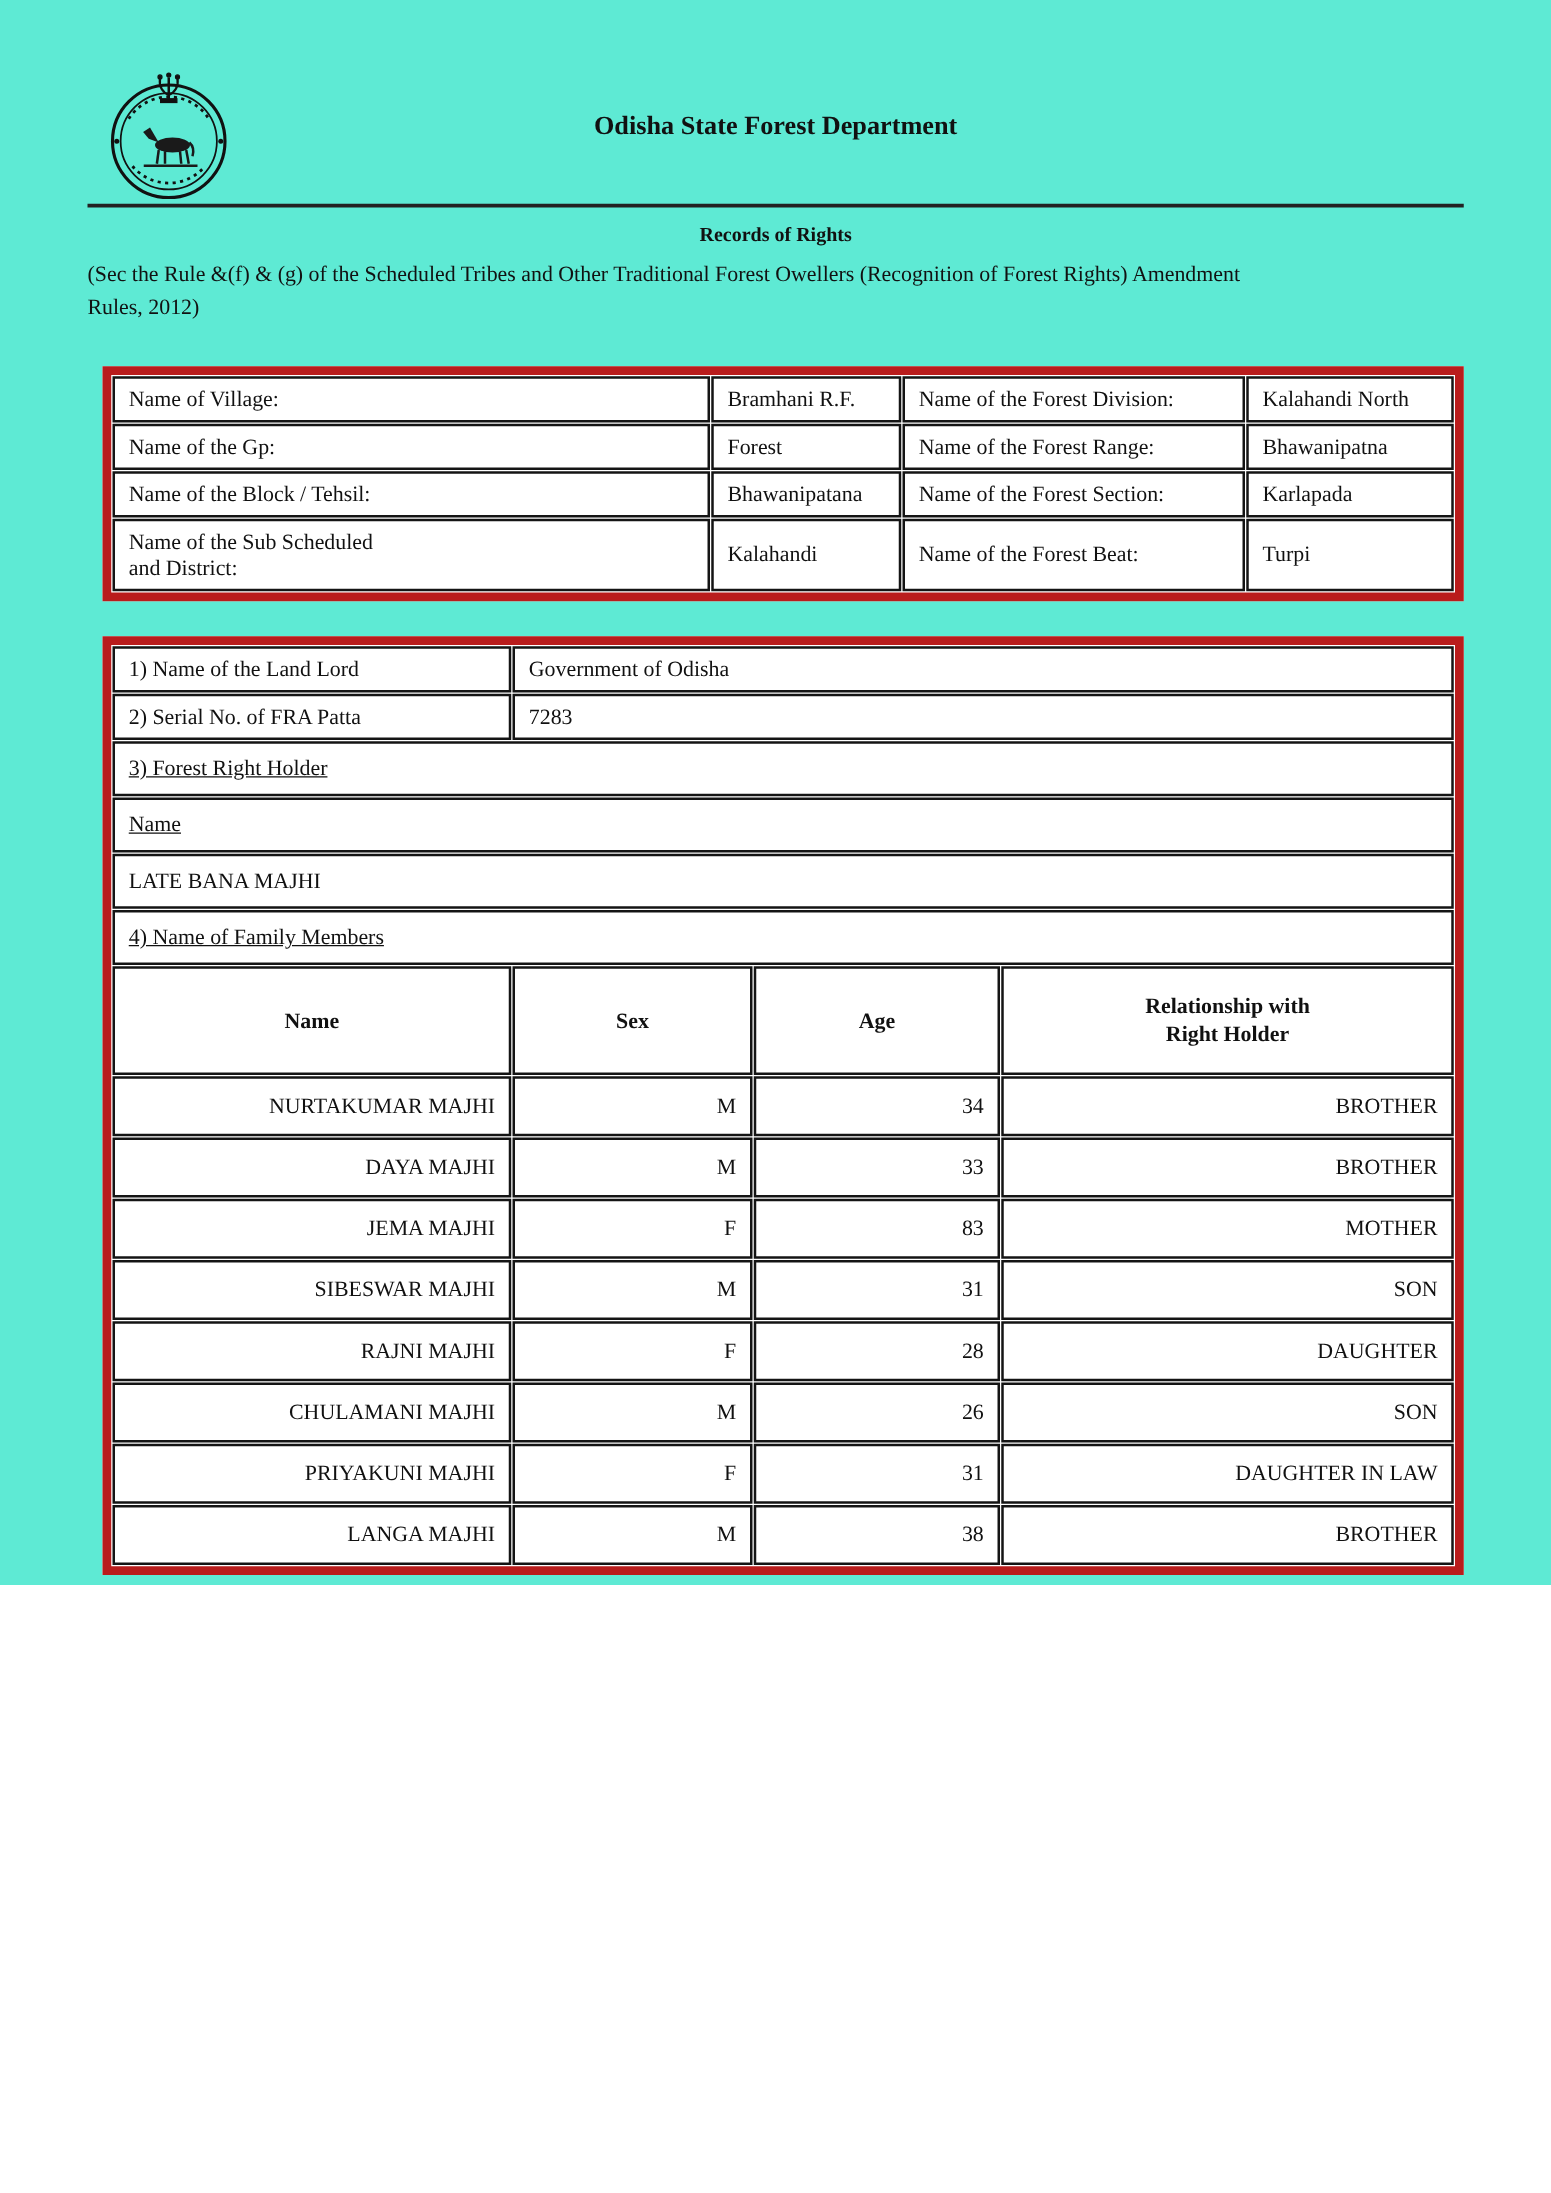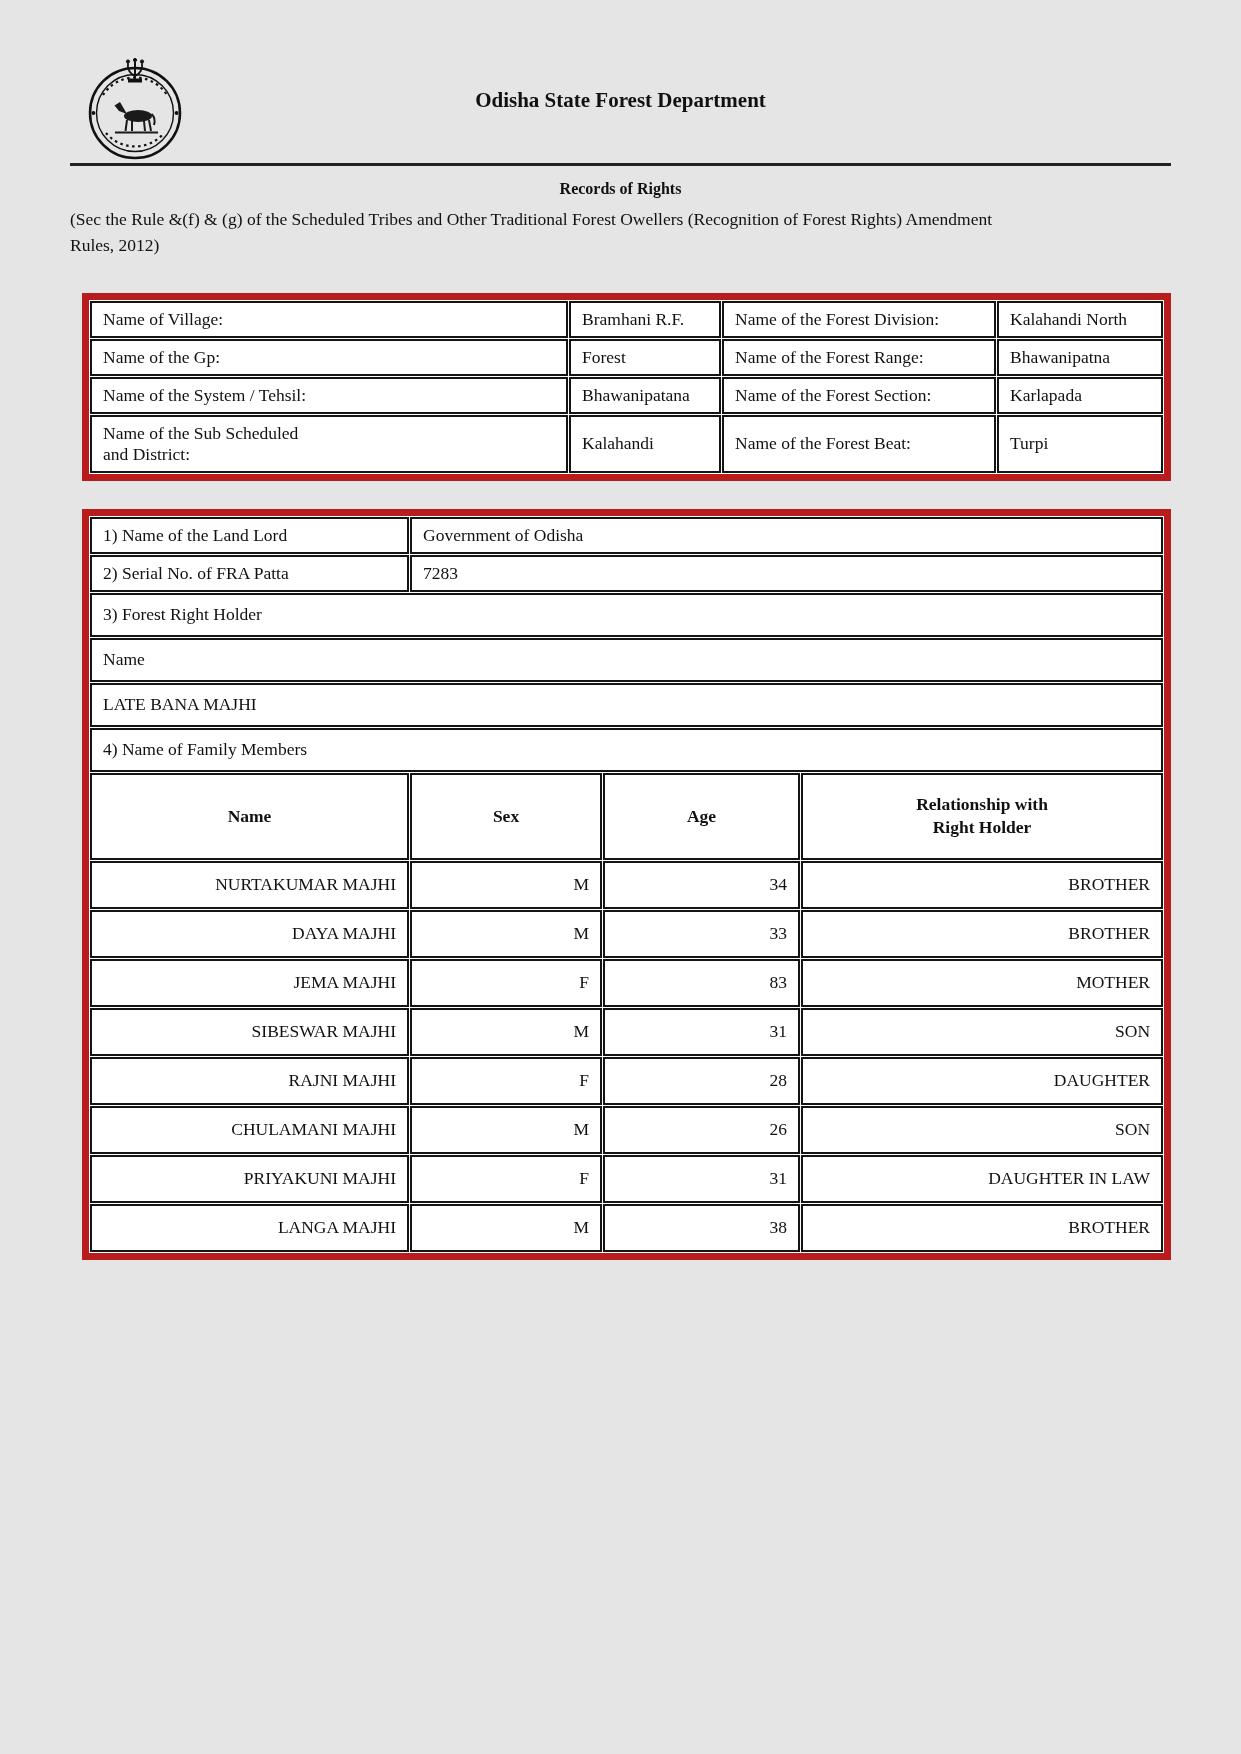--- a/index.html
+++ b/index.html
@@ -1,23 +1,23 @@
 <!DOCTYPE html>
 <html><head>
 <meta charset="utf-8">
 <style>
   * { box-sizing: border-box; }
   html,body { margin:0; padding:0; background:#fff; }
 
   .page {
     position: relative;
     width: 1241px;
-    height: 1754px;
+    height: 1268px;
     margin: 0 auto;
-    background: #e5e5e5;
+    background: #5eead4;
     font-family: "Liberation Serif", "DejaVu Serif", serif;
     color: #111;
     overflow: hidden;
   }
   .content { padding: 0 70px; }
 
   
   .doc-header { position: relative; height: 166px; border-bottom: 3px solid #222; }
   .emblem { position: absolute; left: 14px; top: 52px; width: 102px; height: 110px; }
   .dept-title {
@@ -46,21 +46,21 @@
     overflow: hidden;
     background: #fff;
   }
   .tbl-location { width: 1070px; margin-top: 34px; }
   .tbl-location td { height: 34px; white-space: pre-line; }
   .tbl-record { width: 1070px; margin-top: 28px; }
   tr.r-sm  td { height: 32px; }
   tr.r-md  td { height: 44px; }
   tr.r-head td { height: 72px; text-align: center; font-weight: bold; }
   tr.r-data td { height: 48px; text-align: right; }
-  .bold { font-weight: bold; }
+  .bold { font-weight: bold; text-decoration: underline; }
   .rel-head-inner { max-width: 175px; margin: 12px auto; line-height: 1.35; }
 
   
   .doc-footer {
     position: absolute; left: 70px; right: 58px; top: 1660px;
     border-top: 3px solid #2a2a2a;
     padding-top: 4px;
     display: flex; justify-content: space-between;
     font-style: italic; font-size: 14px; color: #111;
   }
@@ -125,21 +125,21 @@
           <td>Name of the Forest Division:</td>
           <td>Kalahandi North</td>
         </tr>
           <tr>
           <td>Name of the Gp:</td>
           <td>Forest</td>
           <td>Name of the Forest Range:</td>
           <td>Bhawanipatna</td>
         </tr>
           <tr>
-          <td>Name of the System / Tehsil:</td>
+          <td>Name of the Block / Tehsil:</td>
           <td>Bhawanipatana</td>
           <td>Name of the Forest Section:</td>
           <td>Karlapada</td>
         </tr>
           <tr>
           <td>Name of the Sub Scheduled
 and District:</td>
           <td>Kalahandi</td>
           <td>Name of the Forest Beat:</td>
           <td>Turpi</td>

